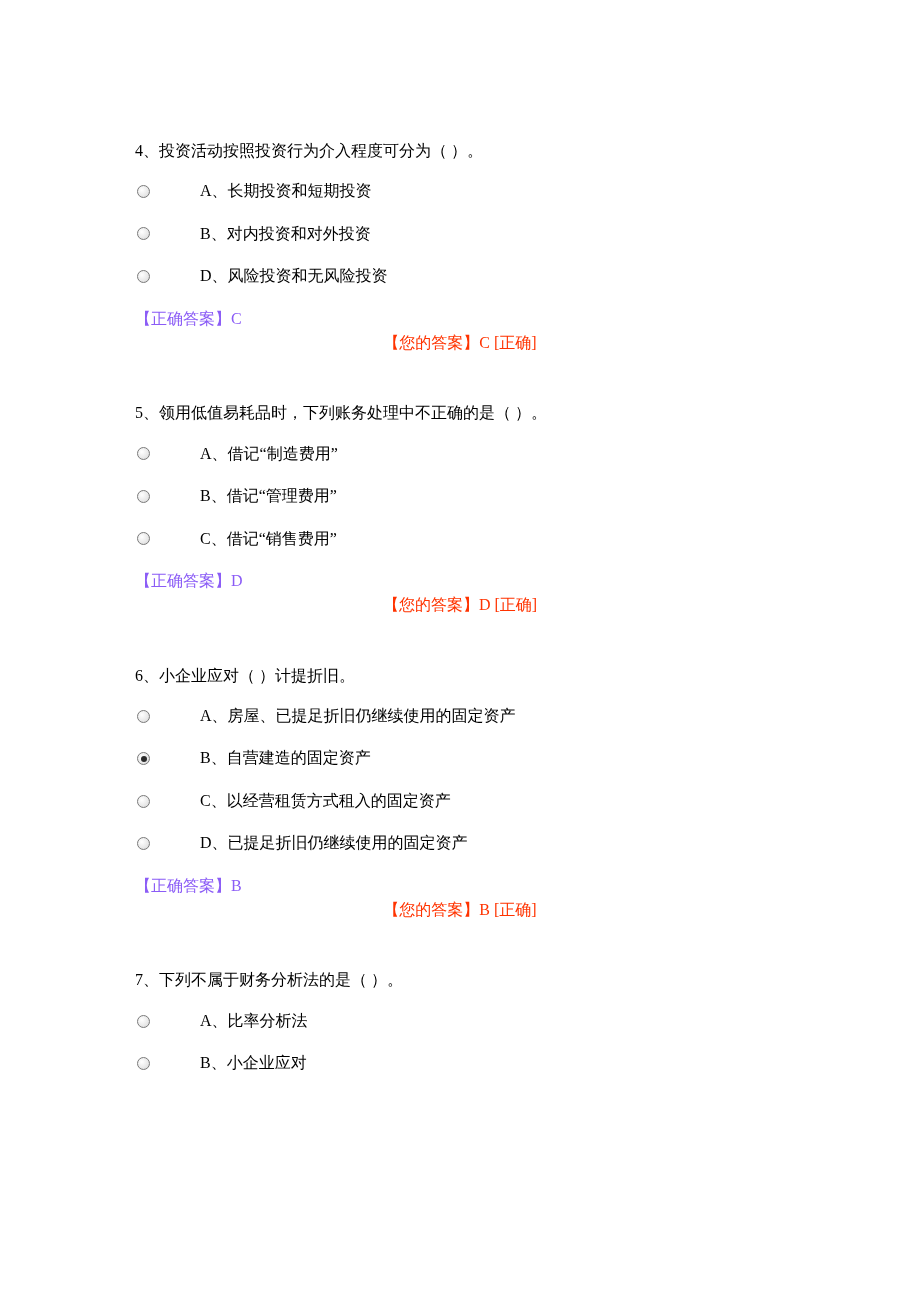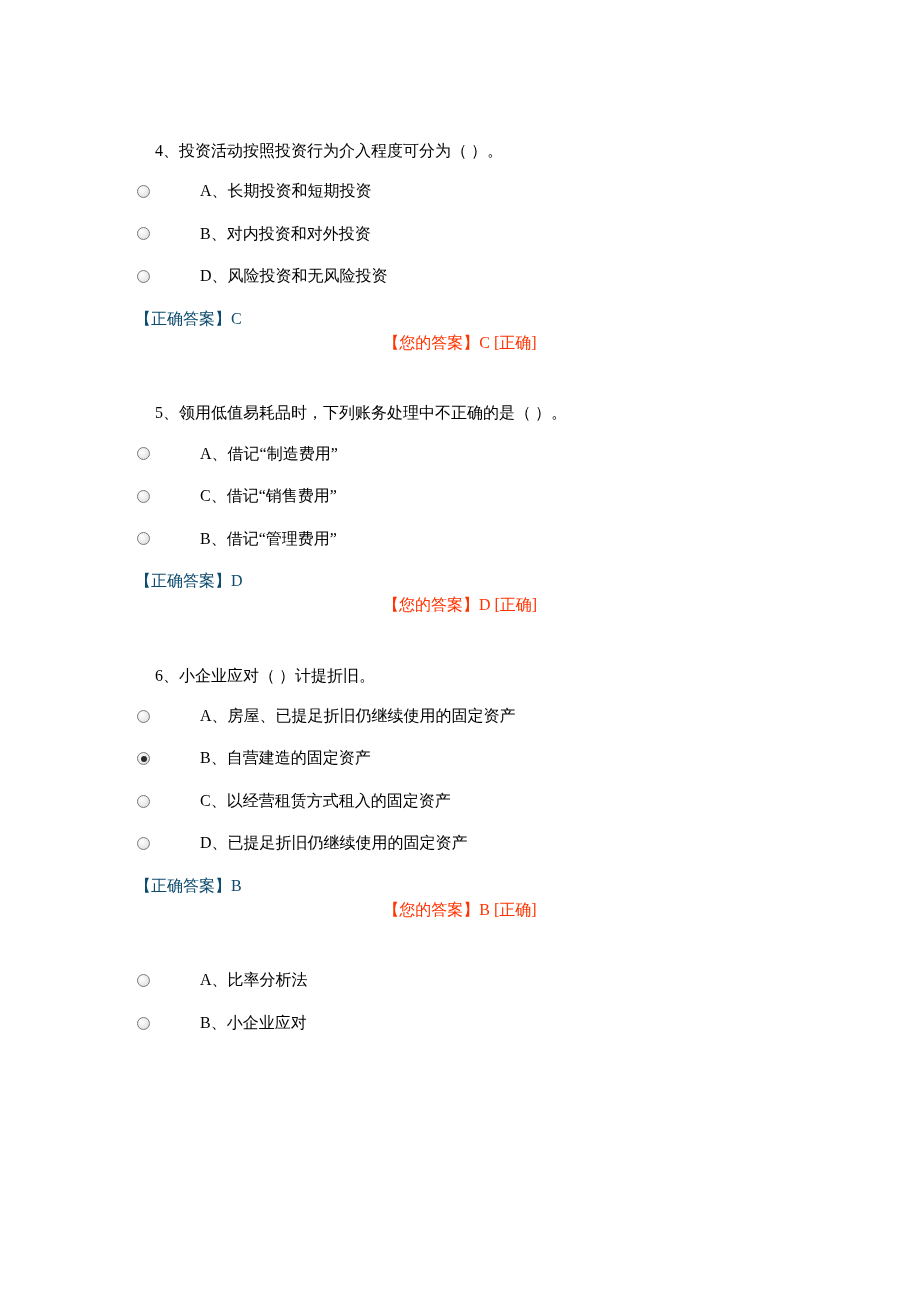--- a/index.html
+++ b/index.html
@@ -14,21 +14,20 @@
       color: #000;
       padding: 140px 135px 40px 135px;
       width: 920px;
       line-height: 1.4;
     }
     .question-block {
       margin-bottom: 48px;
     }
     .question-text {
       margin-bottom: 18px;
-      margin-left: 20px;
     }
     .option-row {
       display: flex;
       align-items: center;
       margin-bottom: 20px;
       margin-left: 2px;
       gap: 36px;
     }
     .radio-icon {
       width: 13px;
@@ -48,21 +47,21 @@
       left: 2.5px;
       width: 6px;
       height: 6px;
       background: #2b2b2b;
       border-radius: 50%;
     }
     .option-label {
       font-size: 16px;
     }
     .answer-correct {
-      color: #0c4a6e;
+      color: #8b5cf6;
       margin-bottom: 2px;
       margin-top: 10px;
     }
     .answer-yours {
       color: #ff3300;
       margin-bottom: 6px;
       text-align: center;
     }
   </style>
 </head>
@@ -87,25 +86,25 @@
 </div>
 
 <div class="question-block">
   <div class="question-text">5、领用低值易耗品时，下列账务处理中不正确的是（  ）。</div>
   <div class="option-row">
     <span class="radio-icon"></span>
     <span class="option-label">A、借记“制造费用”</span>
   </div>
   <div class="option-row">
     <span class="radio-icon"></span>
-    <span class="option-label">C、借记“销售费用”</span>
+    <span class="option-label">B、借记“管理费用”</span>
   </div>
   <div class="option-row">
     <span class="radio-icon"></span>
-    <span class="option-label">B、借记“管理费用”</span>
+    <span class="option-label">C、借记“销售费用”</span>
   </div>
   <div class="answer-correct">【正确答案】D</div>
   <div class="answer-yours">【您的答案】D [正确]</div>
 </div>
 
 <div class="question-block">
   <div class="question-text">6、小企业应对（  ）计提折旧。</div>
   <div class="option-row">
     <span class="radio-icon"></span>
     <span class="option-label">A、房屋、已提足折旧仍继续使用的固定资产</span>
@@ -120,20 +119,21 @@
   </div>
   <div class="option-row">
     <span class="radio-icon"></span>
     <span class="option-label">D、已提足折旧仍继续使用的固定资产</span>
   </div>
   <div class="answer-correct">【正确答案】B</div>
   <div class="answer-yours">【您的答案】B [正确]</div>
 </div>
 
 <div class="question-block">
+  <div class="question-text">7、下列不属于财务分析法的是（  ）。</div>
   <div class="option-row">
     <span class="radio-icon"></span>
     <span class="option-label">A、比率分析法</span>
   </div>
   <div class="option-row">
     <span class="radio-icon"></span>
     <span class="option-label">B、小企业应对</span>
   </div>
 </div>
 

